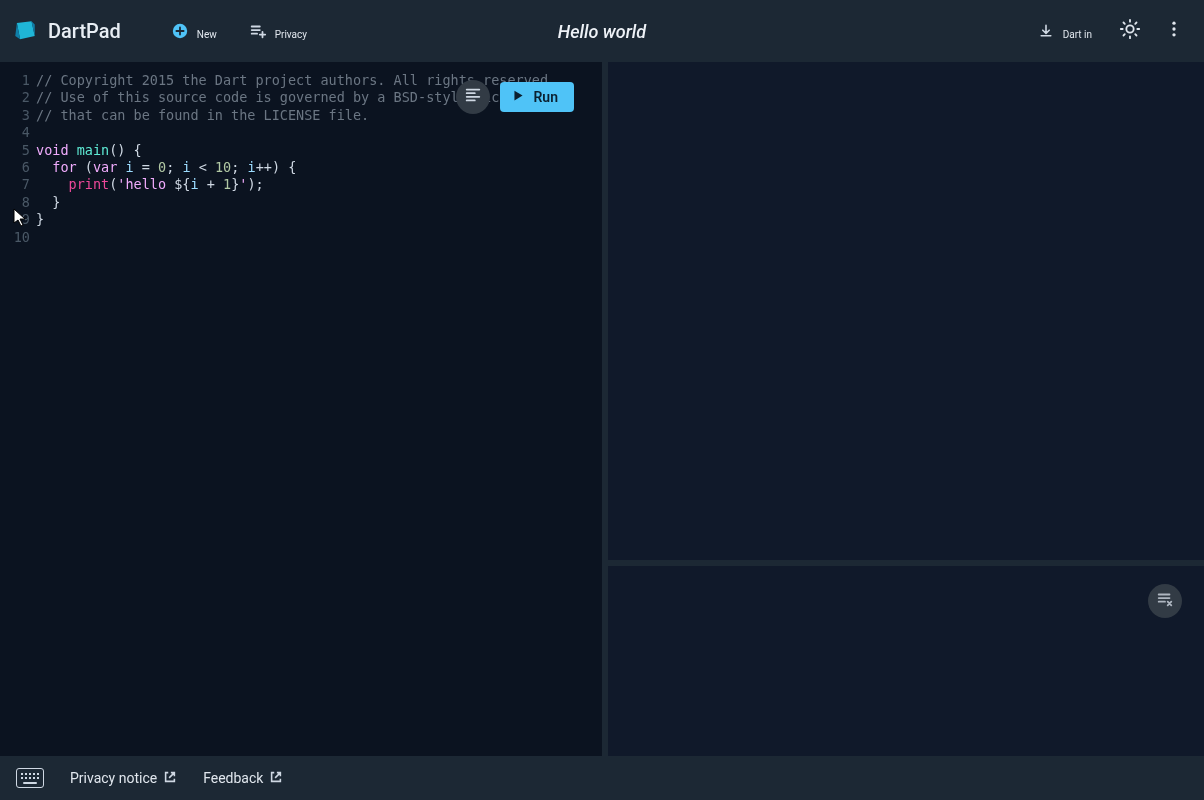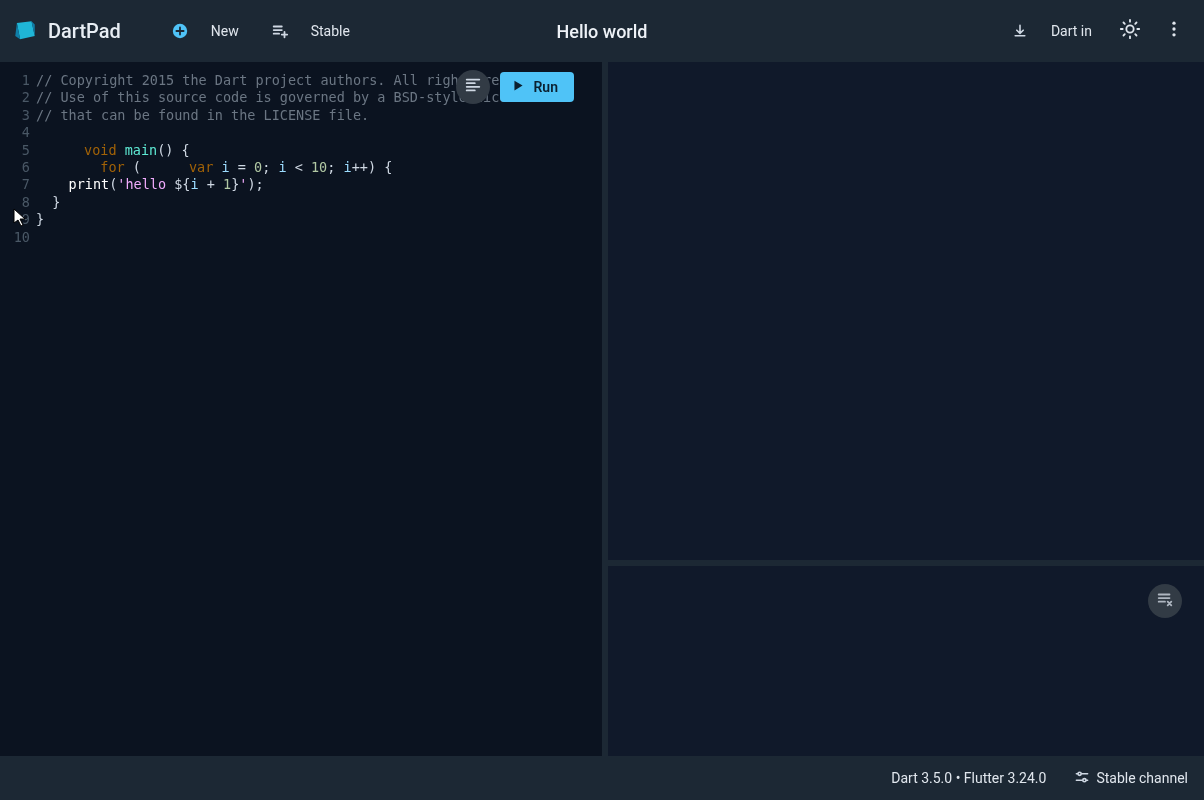--- a/index.html
+++ b/index.html
@@ -25,36 +25,37 @@
 .logo {
   display: flex;
   align-items: center;
   gap: 10px;
   margin-right: 30px;
 }
 .logo-icon { width: 26px; height: 26px; }
 .logo-text { font-size: 20px; font-weight: 500; color: #e8eef4; }
 .tb-btn {
   display: flex;
-  align-items: center;
-  gap: 22px;
+  align-items: flex-end;
+  gap: 8px;
   padding: 6px 12px;
-  font-size: 14px;
+  font-size: 10px;
   color: #e0e6ed;
   cursor: pointer;
   border-radius: 4px;
 }
 .tb-icon { width: 18px; height: 18px; display: flex; align-items: center; justify-content: center; }
 .title-center {
   position: absolute;
   left: 50%;
   transform: translateX(-50%);
   font-size: 18px;
   font-weight: 500;
   color: #eef2f7;
+  font-style: italic;
 }
 .spacer { flex: 1; }
 .icon-btn {
   width: 36px; height: 36px;
   display: flex; align-items: center; justify-content: center;
   cursor: pointer; border-radius: 50%;
 }
 
 
 .main {
@@ -82,23 +83,23 @@
 .code {
   flex: 1;
   padding: 10px 0 0 2px;
   font-family: "Menlo","Consolas",monospace;
   font-size: 13.5px;
   line-height: 17.4px;
   white-space: pre;
   overflow: hidden;
 }
 .tok-comment { color: #6b7683; }
-.tok-keyword { color: #a16207; font-weight: 500; margin-left: 48px; }
+.tok-keyword { color: #f0abfc; font-weight: 500; }
 .tok-funcname { color: #5eead4; }
-.tok-func { color: #ffffff; }
+.tok-func { color: #ec4899; }
 .tok-num { color: #b2c9a4; }
 .tok-str { color: #f0abfc; }
 .tok-op { color: #cfd8e3; }
 .tok-punc { color: #cfd8e3; }
 .tok-var { color: #9cdcfe; }
 
 .divider-v { width: 6px; background: #1c2834; cursor: col-resize; }
 
 .right-pane {
   flex: 1;
@@ -106,21 +107,21 @@
   flex-direction: column;
   background: #0b1320;
   position: relative;
 }
 .output-top { flex: 1; background: #10192a; }
 .divider-h { height: 6px; background: #1c2834; cursor: row-resize; }
 .output-bottom { height: 190px; background: #10192a; position: relative; }
 
 .run-cluster {
   position: absolute;
-  top: 8px;
+  top: 18px;
   right: 28px;
   display: flex;
   align-items: center;
   gap: 10px;
 }
 .format-btn {
   width: 34px; height: 34px;
   background: #323b45;
   border-radius: 50%;
   display: flex; align-items: center; justify-content: center;
@@ -217,21 +218,21 @@
     <span>New</span>
   </div>
 
   <div class="tb-btn">
     <span class="tb-icon">
       <svg viewBox="0 0 20 20" width="18" height="18" fill="none" stroke="#cfd8e3" stroke-width="2" stroke-linecap="round">
           <path d="M3 5h9M3 9h9M3 13h6"></path>
           <path d="M15 11v6M12 14h6"></path>
         </svg>
     </span>
-    <span>Stable</span>
+    <span>Privacy</span>
   </div>
 
   <div class="title-center">Hello world</div>
 
   <div class="spacer"></div>
 
   <div class="tb-btn">
     <span class="tb-icon">
       <svg viewBox="0 0 20 20" width="16" height="16" fill="none" stroke="#cfd8e3" stroke-width="2" stroke-linecap="round">
           <path d="M10 3v9M6 9l4 4 4-4M4 16h12"></path>
@@ -320,26 +321,32 @@
               <path d="M3 5h12M3 9h12M3 13h7"></path>
               <path d="M13 13l4 4M17 13l-4 4"></path>
             </svg>
         </span>
       </div>
     </div>
   </div>
 </div>
 
 <div class="bottombar">
-  <div class="bb-right">
-    <span>Dart 3.5.0 • Flutter 3.24.0</span>
+  <div class="bb-left">
+    <span class="kbd-icon"></span>
     <span class="bb-link">
+      <span>Privacy notice</span>
       <span>
-        <svg viewBox="0 0 20 20" width="16" height="16" fill="none" stroke="#cfd8e3" stroke-width="2" stroke-linecap="round">
-            <path d="M3 6h14M3 14h14"></path>
-            <circle cx="7" cy="6" r="2" fill="#1c2834"></circle>
-            <circle cx="13" cy="14" r="2" fill="#1c2834"></circle>
+        <svg viewBox="0 0 16 16" width="14" height="14" fill="none" stroke="#cfd8e3" stroke-width="1.8">
+            <path d="M6 3H3v10h10v-3M9 3h4v4M13 3L7 9"></path>
           </svg>
       </span>
-      <span>Stable channel</span>
+    </span>
+    <span class="bb-link">
+      <span>Feedback</span>
+      <span>
+        <svg viewBox="0 0 16 16" width="14" height="14" fill="none" stroke="#cfd8e3" stroke-width="1.8">
+            <path d="M6 3H3v10h10v-3M9 3h4v4M13 3L7 9"></path>
+          </svg>
+      </span>
     </span>
   </div>
 </div>
 
 </body></html>

